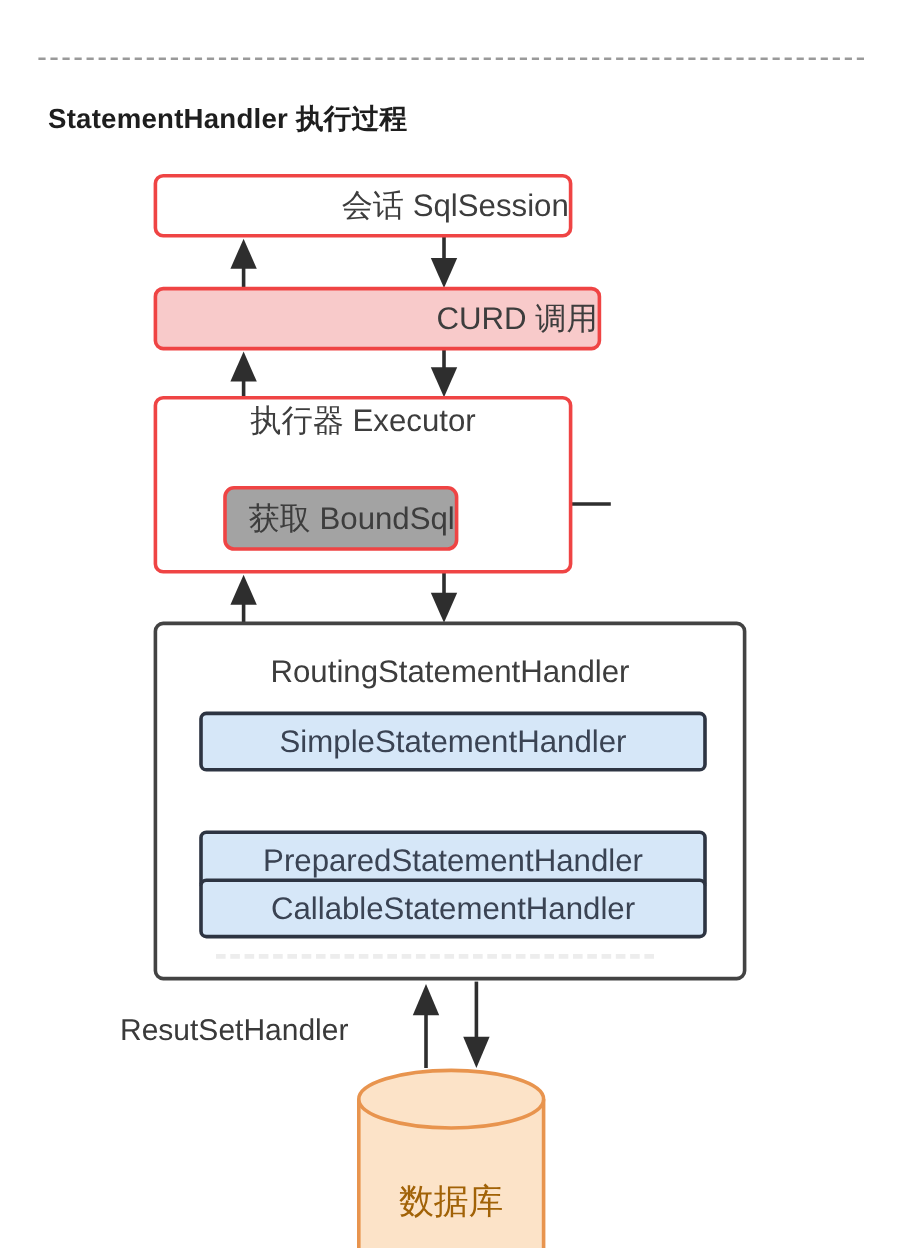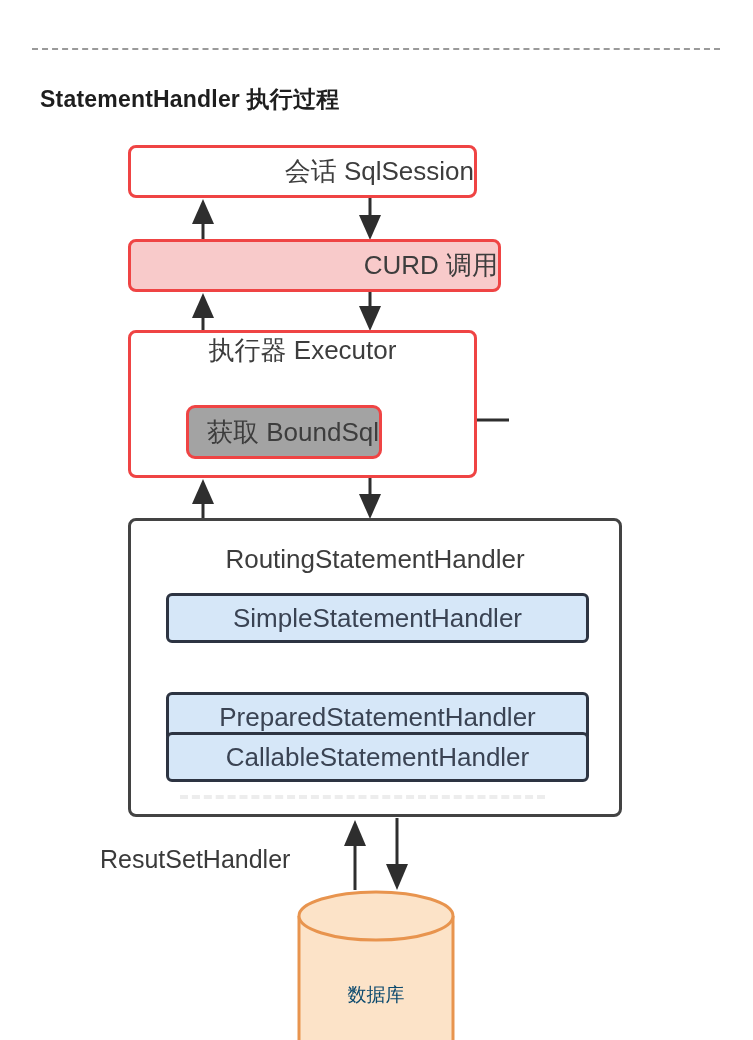--- a/index.html
+++ b/index.html
@@ -82,22 +82,22 @@
     color: #3a3a3a;
   }
   .label-resultset { left: 100px; }
   .label-parameter { left: 428px; }
   .db-label {
     position: absolute;
     left: 299px;
     top: 982px;
     width: 154px;
     text-align: center;
-    font-size: 19px;
-    color: #0c4a6e;
+    font-size: 29px;
+    color: #a16207;
     font-weight: 400;
   }
   svg.overlay {
     position: absolute;
     left: 0;
     top: 0;
     width: 753px;
     height: 1040px;
     pointer-events: none;
   }

